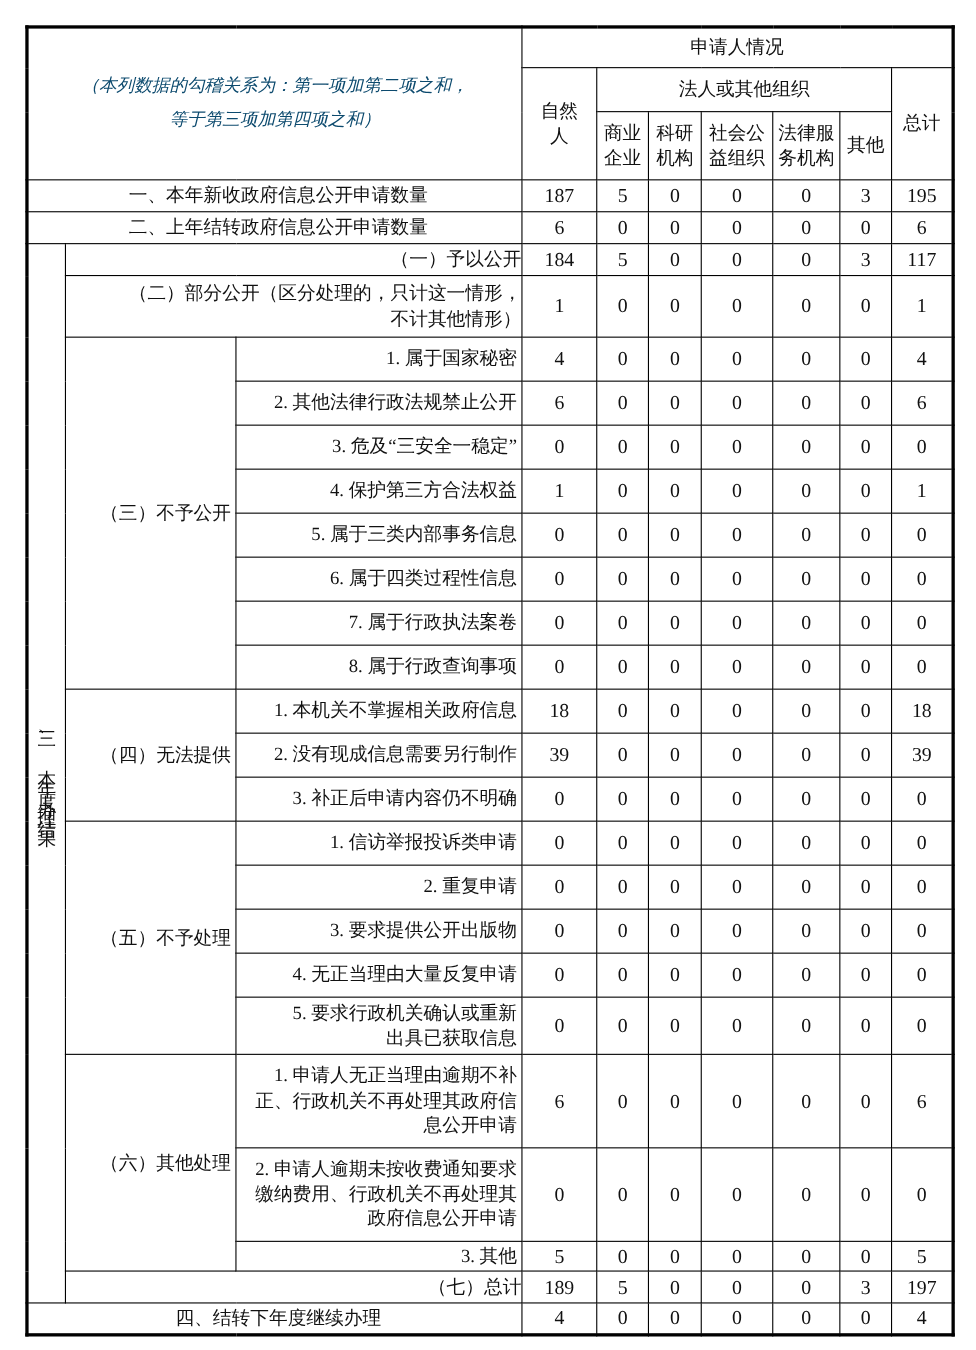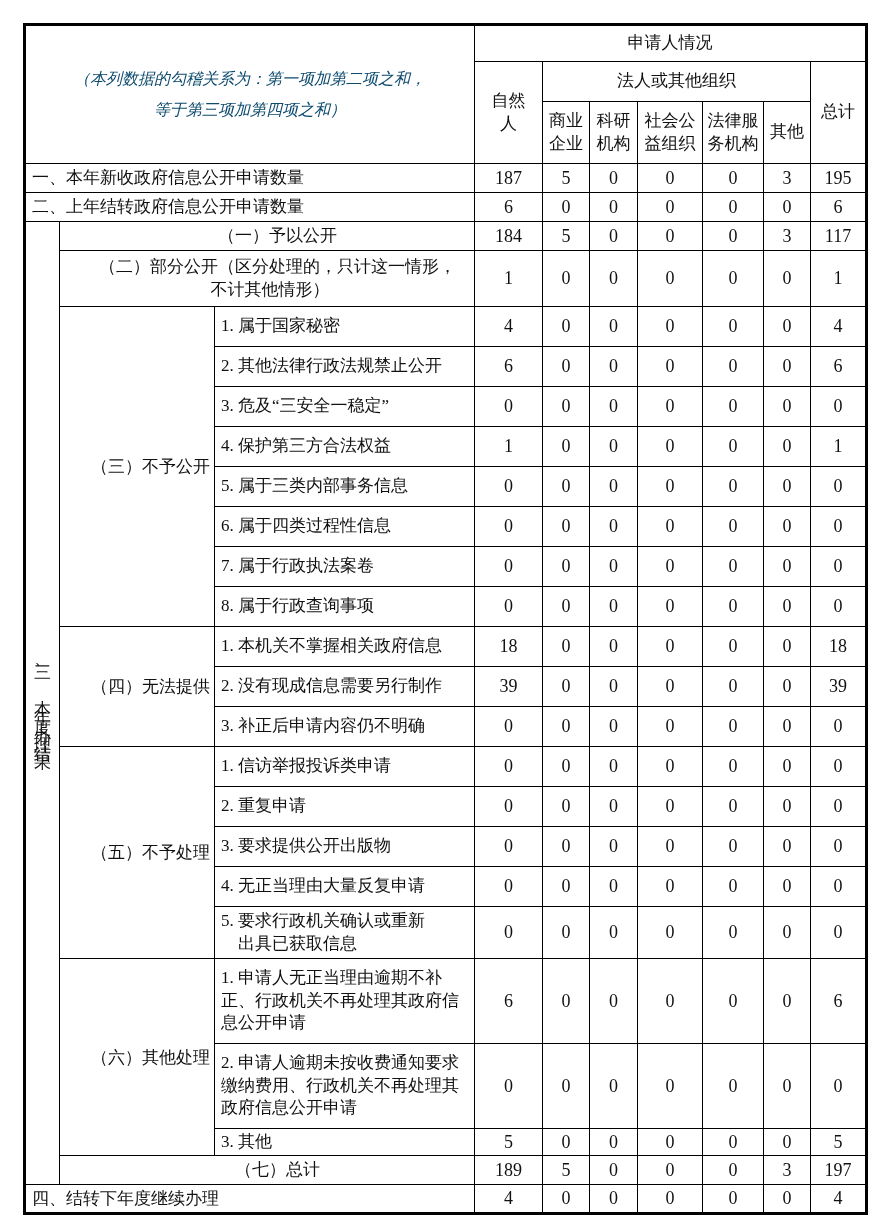--- a/index.html
+++ b/index.html
@@ -48,29 +48,29 @@
     font-family:"Liberation Sans", sans-serif; font-size:17px;
     letter-spacing:9px; line-height:1;
   }
   td.cat {
     font-family:"Liberation Sans", sans-serif; font-size:17px;
     text-align:right; vertical-align:middle; padding:0 4px;
   }
   td.lab { white-space:pre-line; line-height:1.32; }
   .lab-section {
     font-family:"Liberation Sans", sans-serif; font-size:17px;
-    text-align:left; padding-left:6px;
+    text-align:center; padding-left:6px;
   }
   .lab-sub, .lab-sub-tall {
     font-family:"Liberation Sans", sans-serif; font-size:17px;
-    text-align:center; padding-left:6px; text-indent:15px;
+    text-align:right; padding-left:6px; text-indent:15px;
   }
   .lab-item, .lab-item-tall, .lab-item-3l, .lab-item-short {
     font-family:"Liberation Serif","DejaVu Serif",serif; font-size:17px;
-    text-align:left; padding:2px 4px 2px 6px;
+    text-align:right; padding:2px 4px 2px 6px;
   }
   tr.r-item-short td.lab { vertical-align:top; }
   td.num {
     font-family:"Liberation Serif","DejaVu Serif",serif; font-size:18px;
     text-align:center; vertical-align:middle;
   }
 </style>
 </head>
 <body>
 

